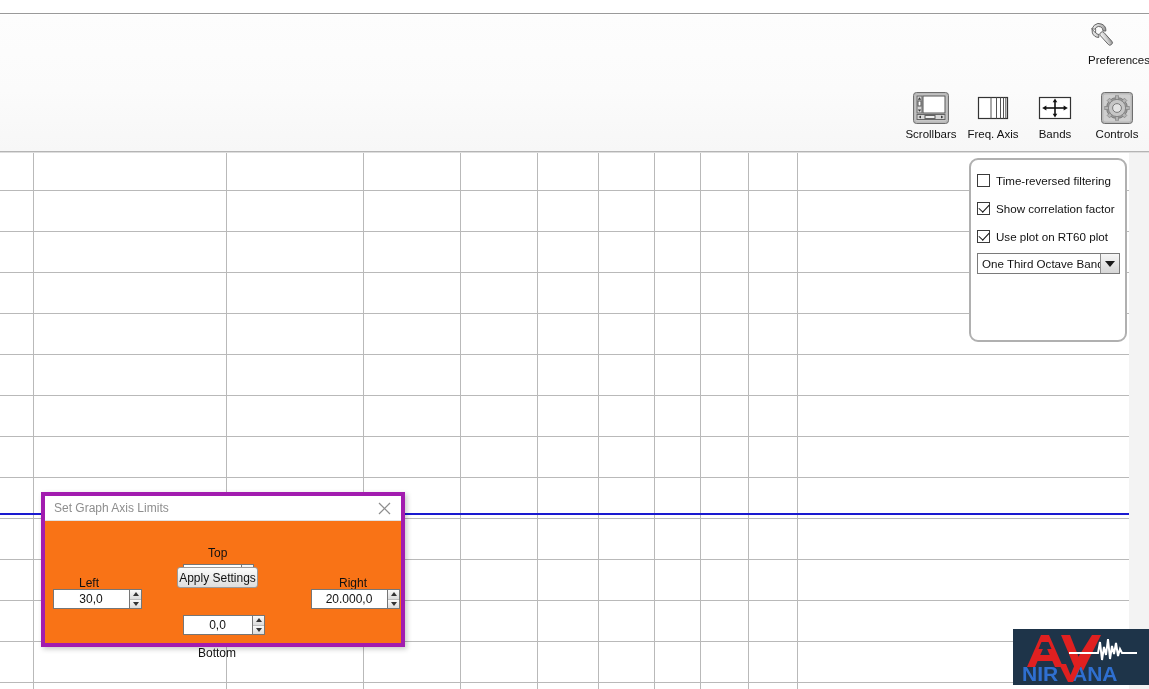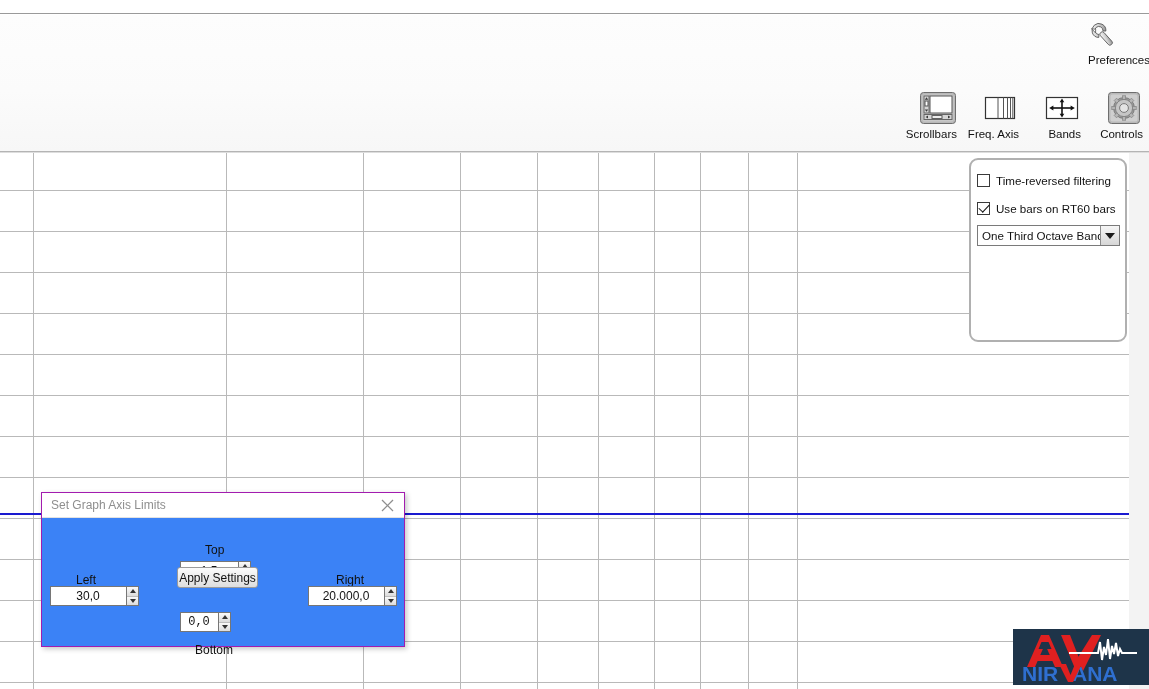--- a/index.html
+++ b/index.html
@@ -34,21 +34,21 @@
     cursor:pointer;
   }
   #prefs-btn .lbl { font-size:11.5px; color:#111; margin-top:2px;padding-left:32px; }
 
   
   #icon-row {
     position:absolute; right:6px; top:76px;
     display:flex; align-items:flex-start; gap:10px;
   }
   .tool-item {
-    width:52px; display:flex; flex-direction:column; align-items:flex-end;
+    width:52px; display:flex; flex-direction:column; align-items:center;
     cursor:pointer;
   }
   .tool-item .lbl { font-size:11.5px; color:#111; margin-top:3px; white-space:nowrap; }
   .icon-box { width:38px; height:34px; display:block; }
 
   
   #plot-area {
     position:absolute; left:0; top:153px; width:1149px; height:536px;
     background:#f3f3f3; overflow:hidden;
   }
@@ -91,21 +91,21 @@
   #band-select .arrow-btn {
     width:19px; border-left:1px solid #8c8c8c;
     background:linear-gradient(180deg,#f6f6f6,#d6d6d6);
     display:flex; align-items:center; justify-content:center;
   }
   .tri-down { width:0;height:0;border-left:5px solid transparent;border-right:5px solid transparent;border-top:6px solid #1a1a1a; }
 
   
   #axis-dialog {
     position:absolute; left:41px; top:492px; width:364px; height:155px;
-    background:#3b82f6; border:1px solid #a21caf;
+    background:#f97316; border:4px solid #a21caf;
     box-shadow:2px 2px 5px rgba(0,0,0,.22);
   }
   #dlg-title-bar {
     height:25px; background:#ffffff; border-bottom:1px solid #e2e2e2;
     display:flex; align-items:center; padding:0 6px 0 9px;
   }
   #dlg-title { font-size:12px; color:#8e8e8e; flex:1; }
   #dlg-close { width:22px; height:20px; display:flex; align-items:center; justify-content:center; cursor:pointer; }
 
   #dlg-body { position:relative; height:129px;padding-left:13px; }
@@ -277,24 +277,28 @@
 </div>
 
 <div id="controls-popup">
 
   <div class="chk-row">
     <span class="chkbox"></span>
     <span class="chk-lbl">Time-reversed filtering</span>
   </div>
 
 
-
   <div class="chk-row">
     <span class="chkbox checked"></span>
-    <span class="chk-lbl">Use bars on RT60 bars</span>
+    <span class="chk-lbl">Show correlation factor</span>
+  </div>
+
+  <div class="chk-row">
+    <span class="chkbox checked"></span>
+    <span class="chk-lbl">Use plot on RT60 plot</span>
   </div>
 
   <div id="band-select">
     <span class="val">One Third Octave Bands</span>
     <span class="arrow-btn">
       <span class="tri-down"></span>
     </span>
   </div>
 </div>
 
@@ -348,21 +352,21 @@
         <span class="sb">
             <span class="tri-up-s"></span>
           </span>
         <span class="sb bot">
             <span class="tri-down-s"></span>
           </span>
       </span>
     </div>
 
     <div class="spin" style="left:138px; top:94px;">
-      <input style="width: 38px; font-family: Liberation Mono, monospace;" value="0,0">
+      <input style="width: 69px;" value="0,0">
       <span class="spin-btns">
         <span class="sb">
             <span class="tri-up-s"></span>
           </span>
         <span class="sb bot">
             <span class="tri-down-s"></span>
           </span>
       </span>
     </div>
 

